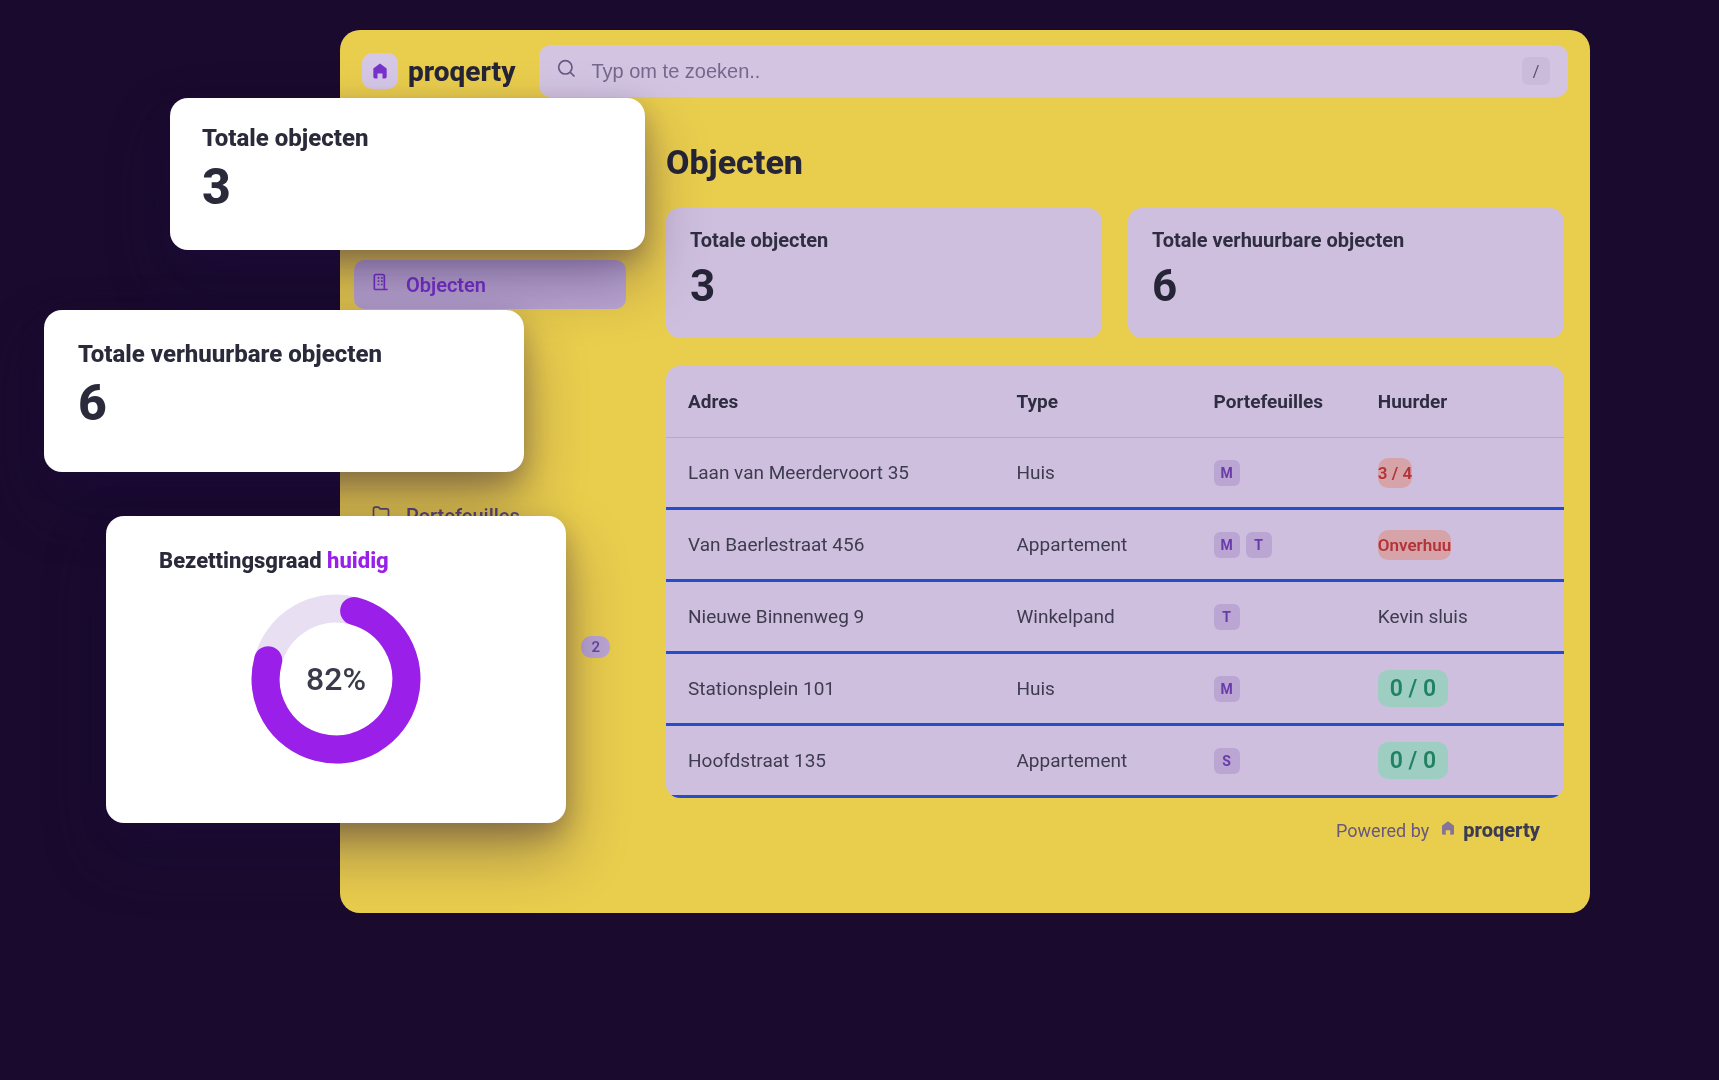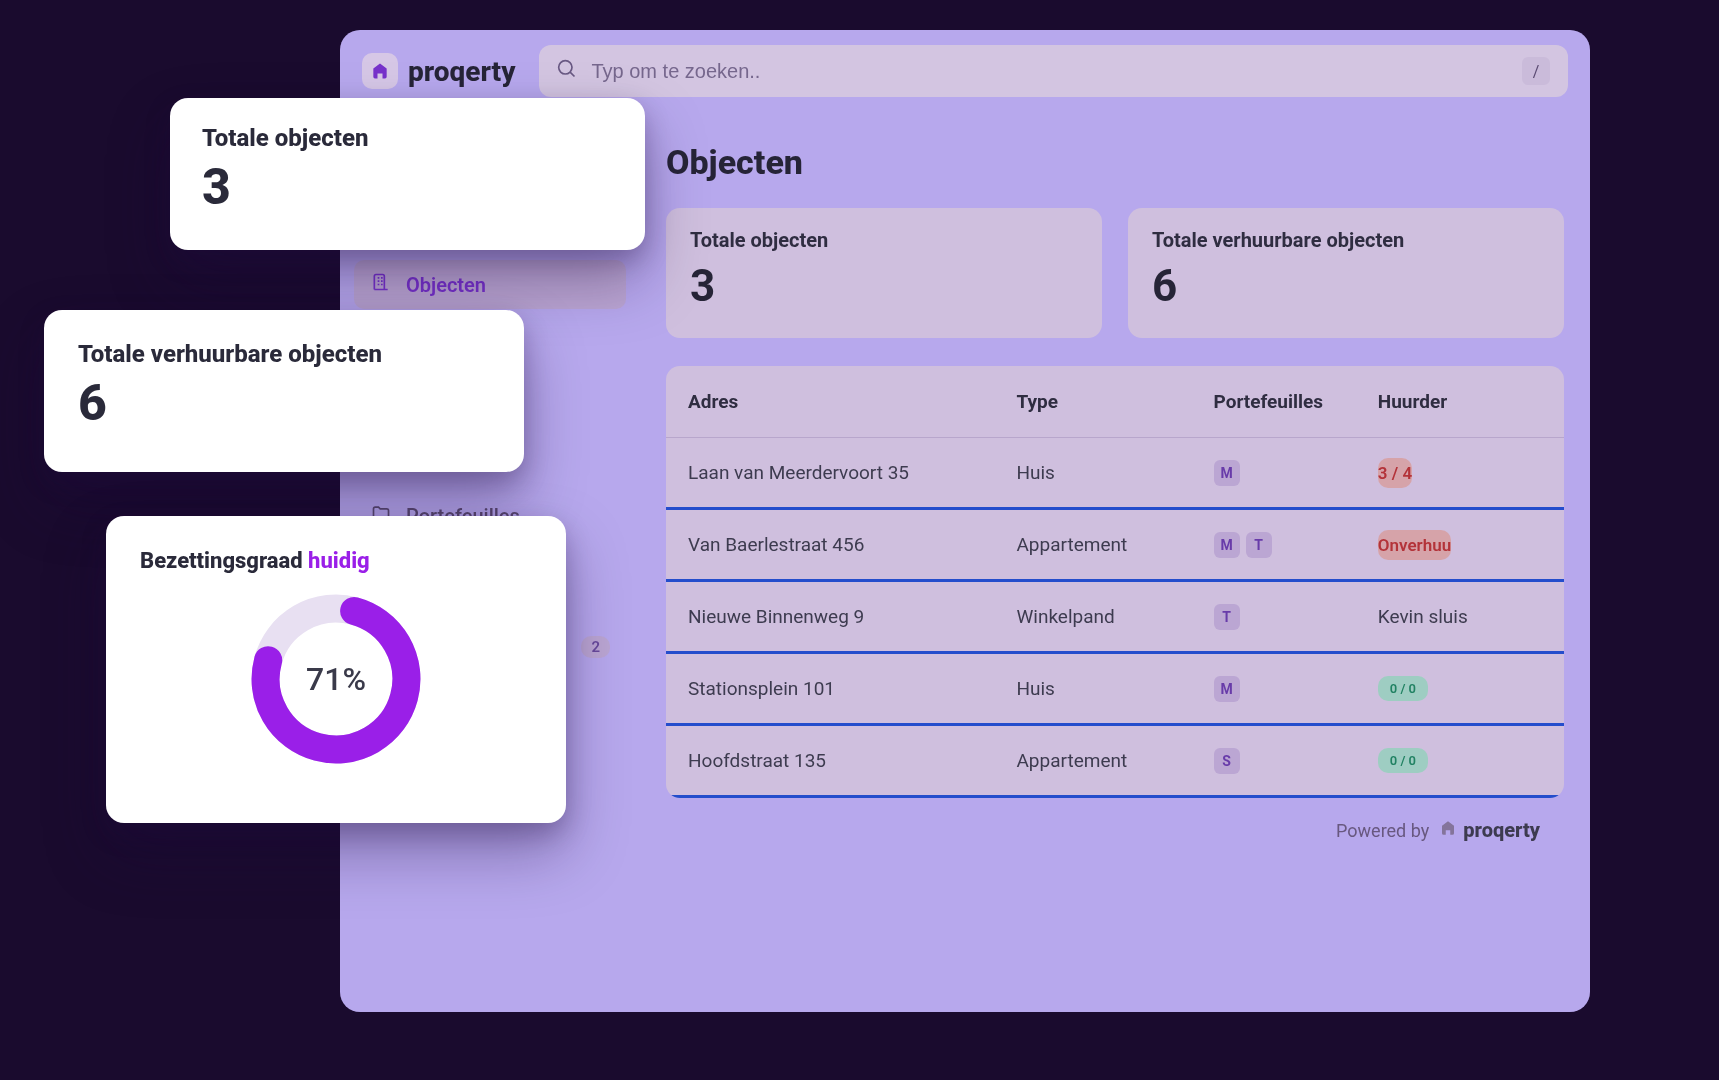--- a/index.html
+++ b/index.html
@@ -11,22 +11,22 @@
     overflow: hidden;
     position: relative;
   }
 
   
   .app-window {
     position: absolute;
     left: 340px;
     top: 30px;
     width: 1250px;
-    height: 982px;
-    background: #c4b5fd;
+    height: 883px;
+    background: #fde047;
     border-radius: 20px;
     overflow: hidden;
   }
   .overlay-dim {
     position: absolute;
     inset: 0;
     background: rgba(90,70,120,0.12);
     pointer-events: none;
     z-index: 5;
   }
@@ -212,21 +212,21 @@
     padding: 5px 0;
     font-weight: 600;
     font-size: 17px;
   }
   .huur-green {
     background: #a8e0cc;
     color: #1a8a60;
     border-radius: 10px;
     padding: 5px 12px;
     font-weight: 600;
-    font-size: 13px;
+    font-size: 23px;
   }
   .huur-text { color: #3a3a4a; font-size: 19px; }
 
   .footer {
     text-align: right;
     padding: 20px 24px;
     font-size: 18px;
     color: #6a5a80;
     display: flex;
     justify-content: flex-end;
@@ -246,21 +246,21 @@
   
   .float-card {
     position: absolute;
     background: #ffffff;
     border-radius: 18px;
     box-shadow: 0 30px 60px rgba(30,10,60,0.35), 0 10px 25px rgba(30,10,60,0.25);
     z-index: 20;
   }
   .float-1 { left: 170px; top: 98px;  width: 475px; padding: 26px 32px 34px; }
   .float-2 { left: 44px;  top: 310px; width: 480px; padding: 30px 34px 40px; }
-  .float-3 { left: 106px; top: 516px; width: 460px; padding: 32px 34px 40px; }
+  .float-3 { left: 106px; top: 516px; width: 460px; padding: 32px 53px 40px; }
 
   .fc-label { font-size: 24px; font-weight: 800; color: #2a2a3a; margin-bottom: 6px; }
   .fc-value { font-size: 50px; font-weight: 800; color: #2a2a3a; }
 
   .fc3-title { font-size: 22px; font-weight: 800; color: #2a2a3a; margin-bottom: 18px; }
   .fc3-accent { color: #9a1fe8; }
   .donut-wrap { display:flex; justify-content:center; margin: 6px 0 16px; }
   .donut { width: 176px; height: 176px; position: relative; }
   .donut svg { width: 100%; height: 100%; transform: rotate(-75deg); }
   .donut-bg { fill: none; stroke: #e8e0f2; stroke-width: 16; }
@@ -436,16 +436,16 @@
 <div class="float-card float-3">
   <div class="fc3-title">
     <span>Bezettingsgraad </span><span class="fc3-accent">huidig</span>
   </div>
   <div class="donut-wrap">
     <div class="donut">
       <svg viewBox="0 0 100 100">
         <circle class="donut-bg" cx="50" cy="50" r="40"></circle>
         <circle id="donut-fg" class="donut-fg" cx="50" cy="50" r="40" stroke-dasharray="188.49555921538757 251.32741228718345"></circle>
       </svg>
-      <div class="donut-label">71%</div>
+      <div class="donut-label">82%</div>
     </div>
   </div>
 </div>
 
 </body></html>

